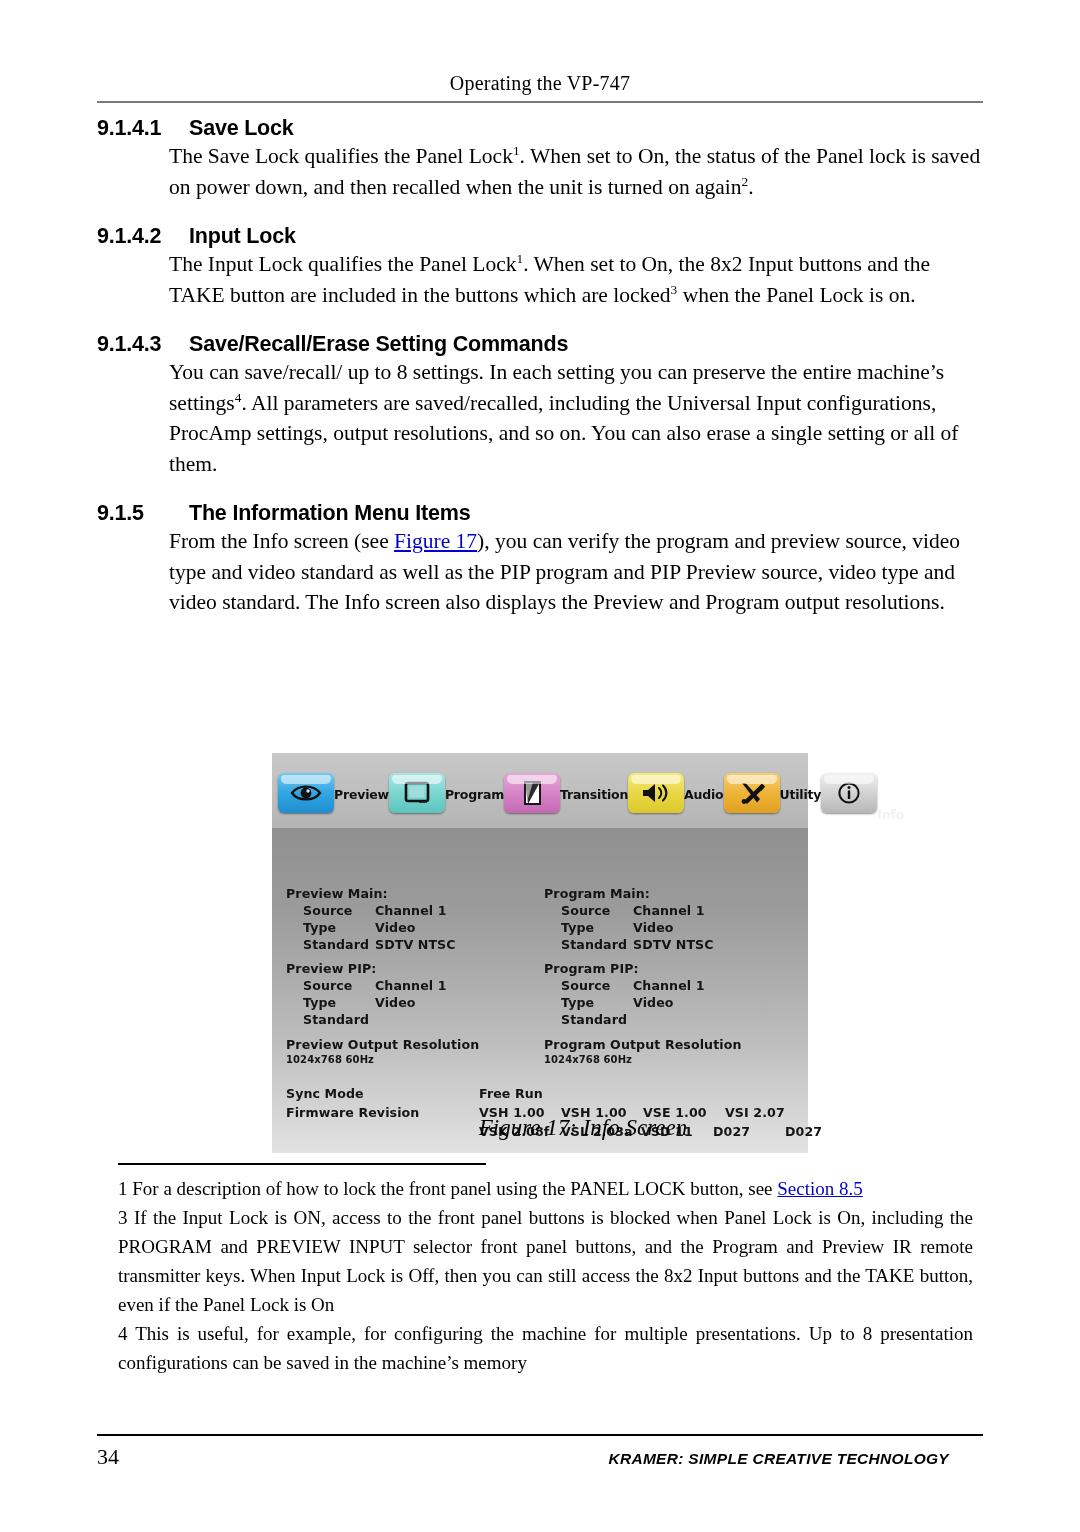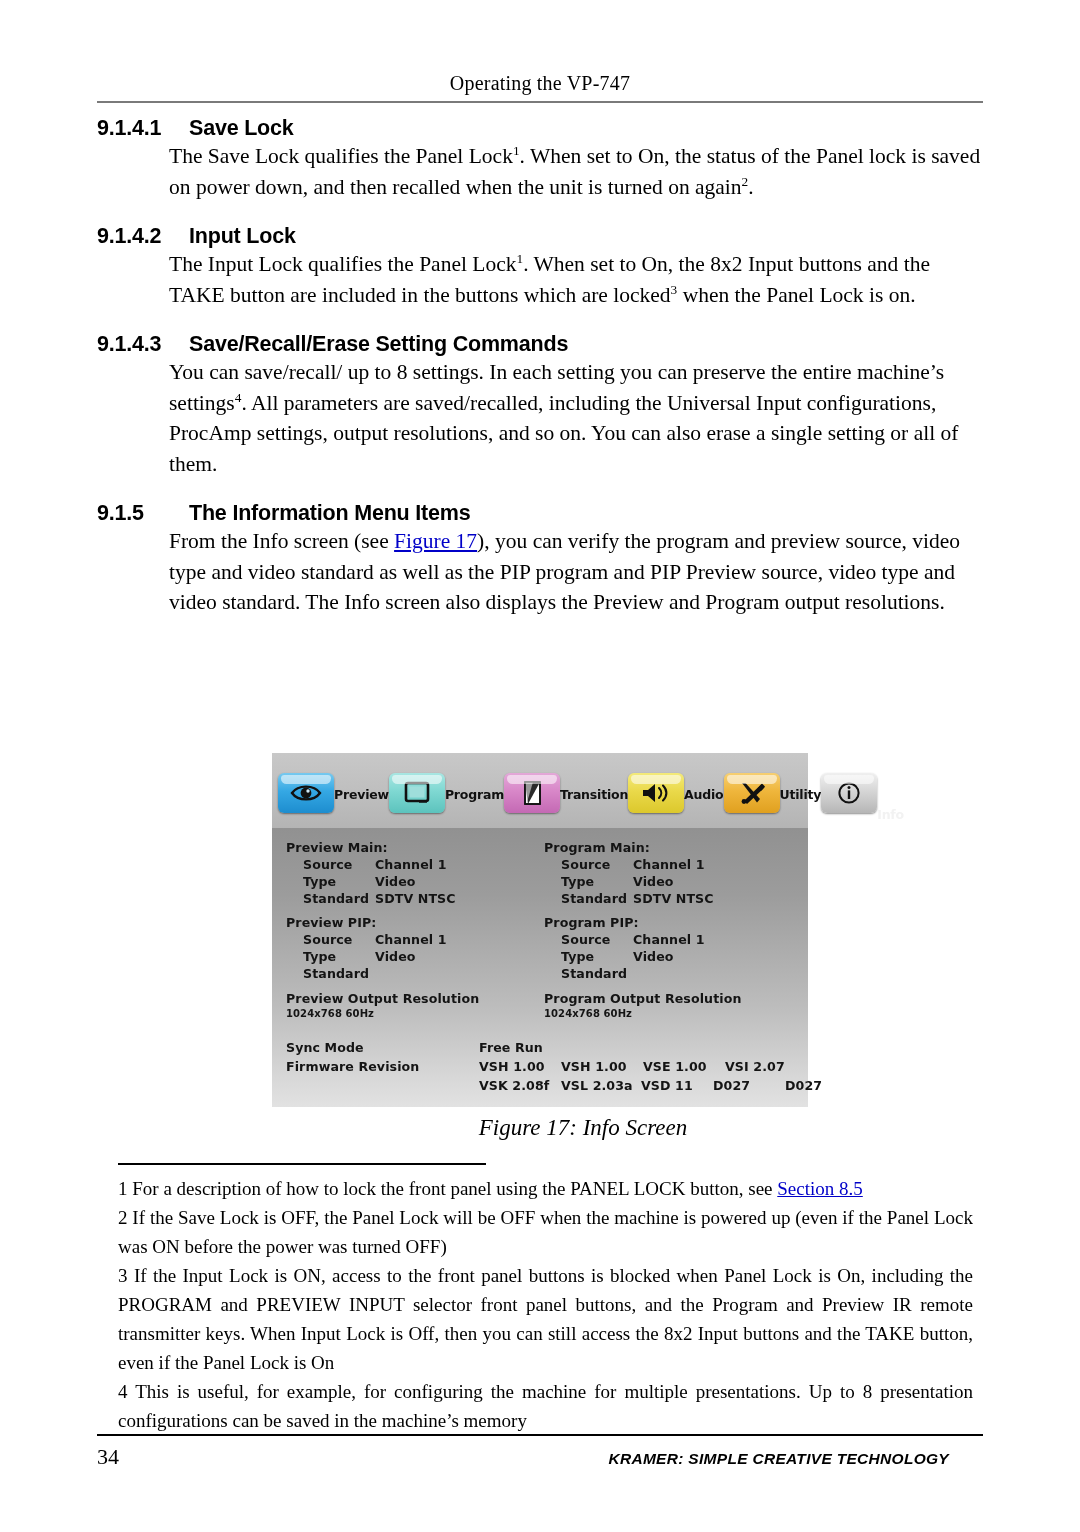--- a/index.html
+++ b/index.html
@@ -167,20 +167,21 @@
 
   
   .panel {
     padding: 12px 0 10px 0;
     position: relative;
     min-height: 274px;
     box-sizing: border-box;
   }
   .cols {
     display: flex;
+    margin-top: 46px;
   }
   .col {
     width: 50%;
     box-sizing: border-box;
     padding-left: 14px;
   }
   .col.right { padding-left: 4px; }
 
   .grp-title {
     font-size: 12.6px;
@@ -532,21 +533,20 @@
 
       </div>
     </div>
   </div>
 
   <div class="fig-caption">Figure 17: Info Screen</div>
 
   <div class="fn-rule"></div>
   <div class="footnotes">
     <p>1 For a description of how to lock the front panel using the PANEL LOCK button, see <a class="link" href="#">Section 8.5</a></p>
-    <p>2 If the Save Lock is OFF, the Panel Lock will be OFF when the machine is powered up (even if the Panel Lock was ON before the power was turned OFF)</p>
     <p>3 If the Input Lock is ON, access to the front panel buttons is blocked when Panel Lock is On, including the PROGRAM and PREVIEW INPUT selector front panel buttons, and the Program and Preview IR remote transmitter keys. When Input Lock is Off, then you can still access the 8x2 Input buttons and the TAKE button, even if the Panel Lock is On</p>
     <p>4 This is useful, for example, for configuring the machine for multiple presentations. Up to 8 presentation configurations can be saved in the machine’s memory</p>
   </div>
 
   <div class="footer-rule"></div>
   <div class="footer">
     <span class="page-num">34</span>
     <span class="footer-brand">KRAMER: SIMPLE CREATIVE TECHNOLOGY</span>
   </div>
 

